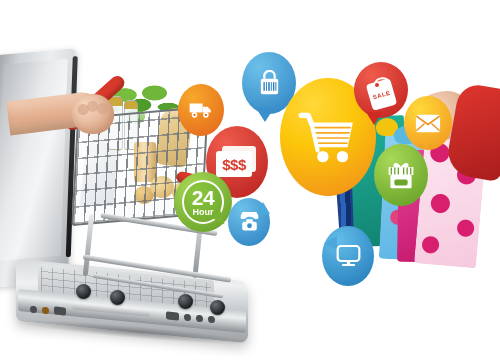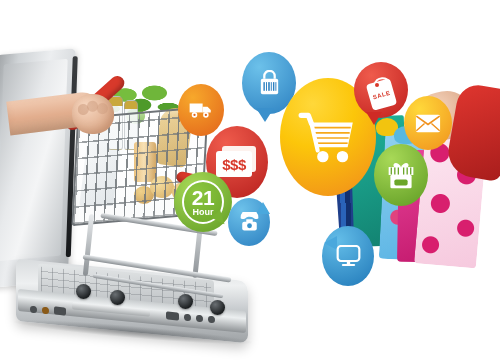--- a/index.html
+++ b/index.html
@@ -484,21 +484,21 @@
       </svg>
     </div>
   </div>
 
   <div class="bubble" style="left:174px;top:172px;width:58px;height:60px;">
     <div class="blob" style="background:radial-gradient(circle at 34% 26%,#a8d957,#5f9b23);"></div>
     <div class="blob" style="inset:8px;background:radial-gradient(circle at 34% 26%,#8cc63f,#6aa52a);box-shadow:inset 0 0 0 2px #ffffff;"></div>
     <div class="tail" style="left:40px;top:40px;border-left:6px solid transparent;border-right:6px solid transparent;border-top:14px solid #78b233;transform:rotate(-40deg);"></div>
     <div class="glyph">
       <div class="lbl24">
-        <div class="n">21</div>
+        <div class="n">24</div>
         <div class="h">Hour</div>
       </div>
     </div>
   </div>
 
   <div class="bubble" style="left:228px;top:198px;width:42px;height:48px;">
     <div class="blob" style="background:radial-gradient(circle at 32% 24%,#6cc1ea,#2b7fc0);"></div>
     <div class="tail" style="left:28px;top:4px;border-left:7px solid transparent;border-right:7px solid transparent;border-bottom:12px solid #4aa8dd;"></div>
     <div class="glyph">
       <svg viewBox="0 0 28 26" width="23" height="21" aria-hidden="true">

